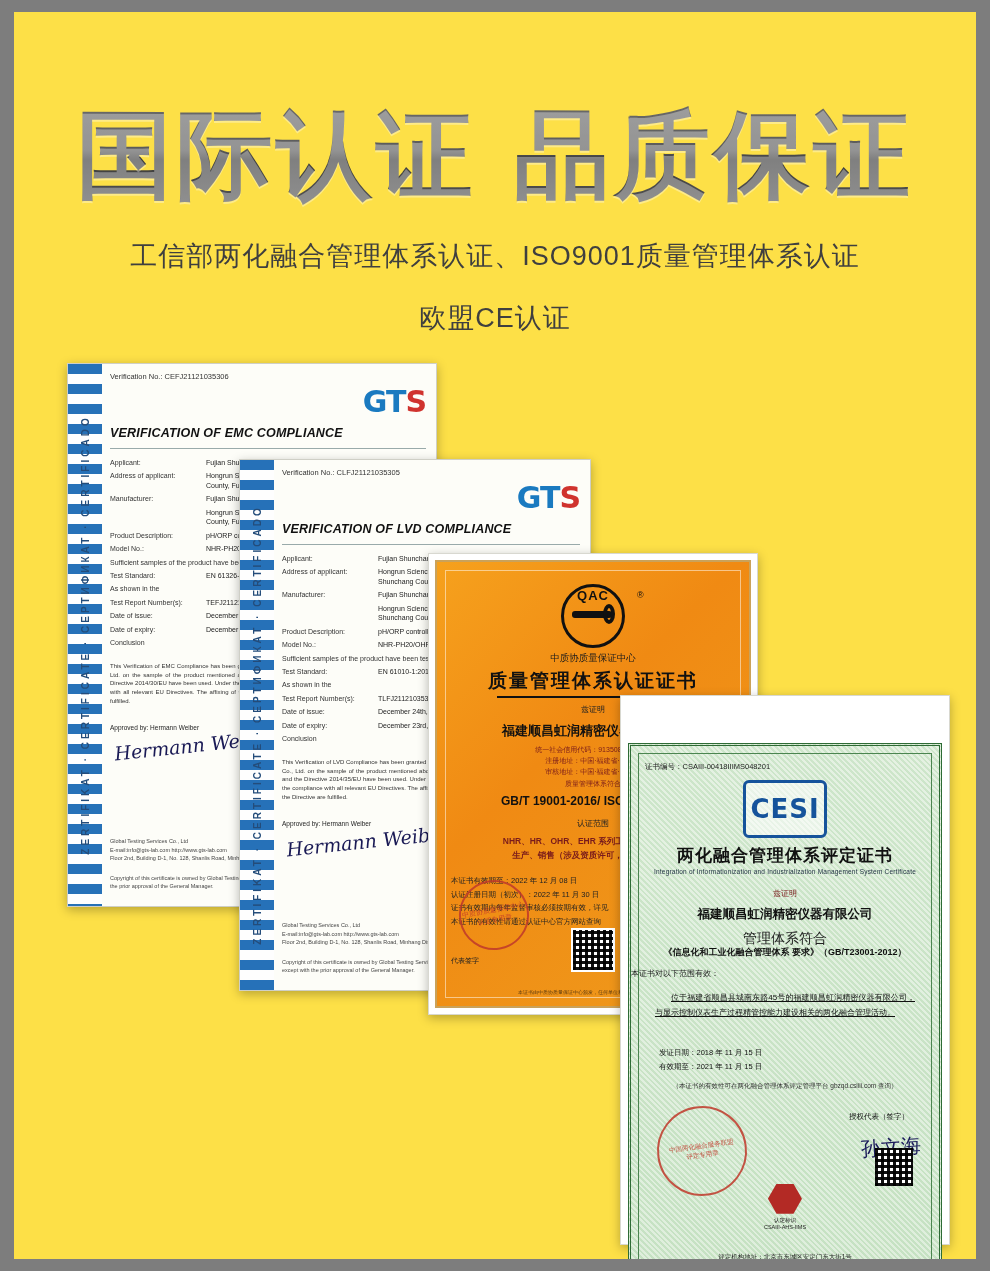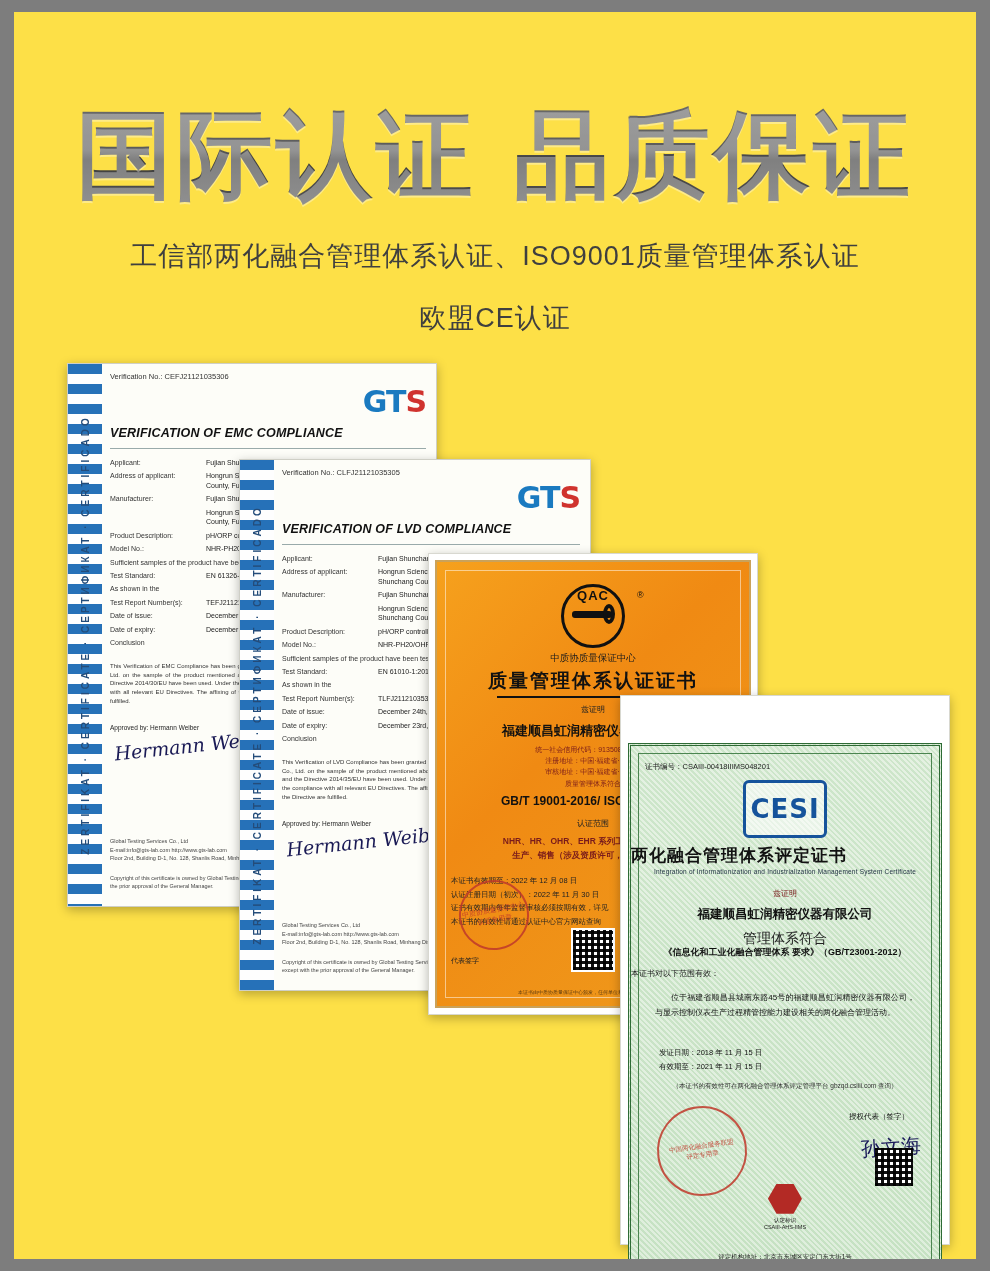--- a/index.html
+++ b/index.html
@@ -151,28 +151,28 @@
     border:3px double #2e6b35;
     overflow:hidden;
     margin-top:40px;
   }
   .csi-inner:before{content:"";position:absolute;inset:7px;border:1px solid #4b8550;}
   .csi-no{position:absolute;left:14px;top:16px;font-size:7.5px;color:#1d1d1d;}
   .csi-logo{position:absolute;left:50%;top:34px;transform:translateX(-50%);
     width:78px;height:52px;border:3px solid #15539b;border-radius:6px;
     color:#15539b;font-size:26px;font-weight:bold;display:flex;align-items:center;justify-content:center;
     letter-spacing:1px;background:rgba(255,255,255,.55);font-family:"DejaVu Sans",sans-serif;}
-  .csi-title{position:absolute;left:0;right:0;top:98px;text-align:left;font-size:17px;font-weight:bold;color:#111;letter-spacing:1px;}
+  .csi-title{position:absolute;left:0;right:0;top:98px;text-align:center;font-size:17px;font-weight:bold;color:#111;letter-spacing:1px;}
   .csi-sub{position:absolute;left:0;right:0;top:122px;text-align:center;font-size:6.5px;color:#234;letter-spacing:.2px;}
   .csi-zs{position:absolute;left:0;right:0;top:142px;text-align:center;font-size:8px;color:#7a1b1b;}
   .csi-company{position:absolute;left:0;right:0;top:160px;text-align:center;font-size:12.5px;font-weight:bold;color:#111;}
   .csi-l1{position:absolute;left:0;right:0;top:184px;text-align:center;font-size:14px;color:#222;}
   .csi-l2{position:absolute;left:0;right:0;top:200px;text-align:center;font-size:9px;color:#111;font-weight:bold;}
   .csi-l3{position:absolute;left:0;right:16px;top:222px;font-size:8px;color:#222;}
-  .csi-body{position:absolute;left:24px;right:24px;top:244px;font-size:8px;color:#111;line-height:1.9;text-align:justify;text-indent:16px;}
+  .csi-body{position:absolute;left:24px;right:24px;top:244px;font-size:8px;color:#111;line-height:1.9;text-align:justify;text-indent:16px;text-decoration:underline;}
   .csi-dates{position:absolute;left:28px;top:300px;font-size:7.5px;color:#111;line-height:1.8;}
   .csi-query{position:absolute;left:0;right:0;top:336px;text-align:center;font-size:6.5px;color:#333;}
   .csi-stamp{position:absolute;left:26px;top:360px;width:86px;height:86px;border-radius:50%;
     border:2px solid #c0392b;color:#c0392b;font-size:6.5px;text-align:center;
     display:flex;align-items:center;justify-content:center;opacity:.85;transform:rotate(-8deg);}
   .csi-auth{position:absolute;right:30px;top:366px;font-size:7.5px;color:#111;text-align:center;}
   .csi-sign{position:absolute;right:18px;top:388px;font-family:"DejaVu Serif",serif;font-size:20px;color:#1a1a5a;transform:rotate(-4deg);}
   .csi-qr{position:absolute;right:26px;bottom:88px;width:38px;height:38px;
     background:
       repeating-linear-gradient(90deg,#111 0 3px,#fff 3px 6px),

